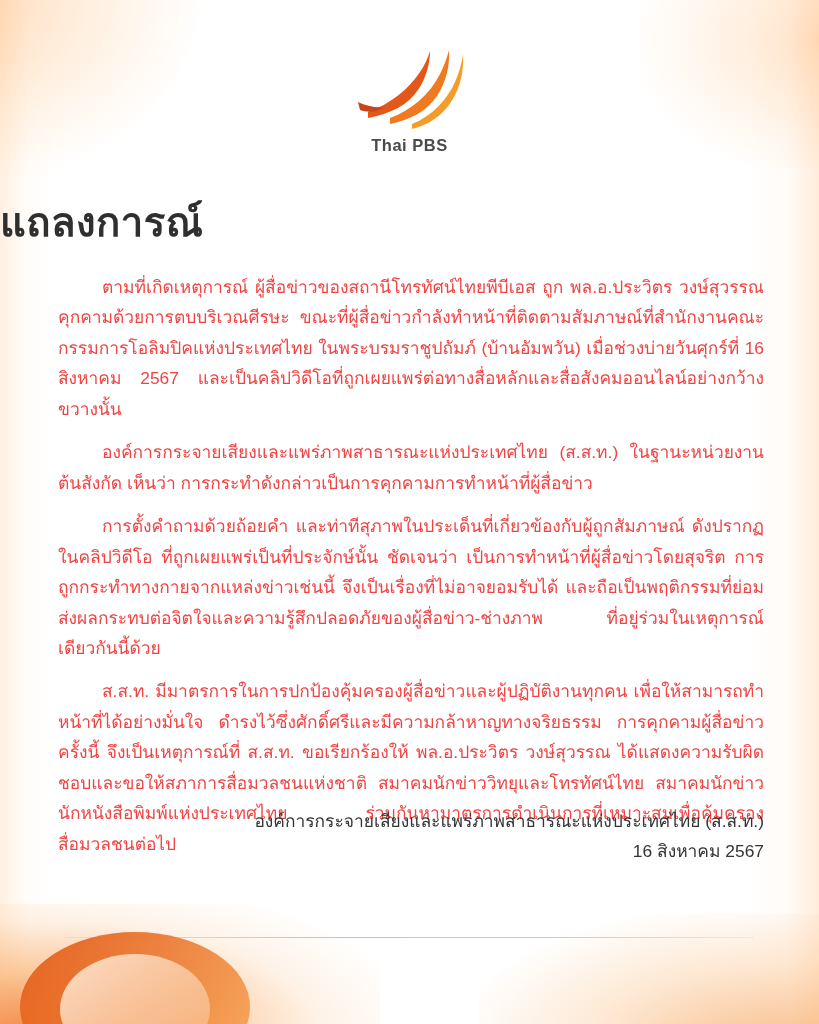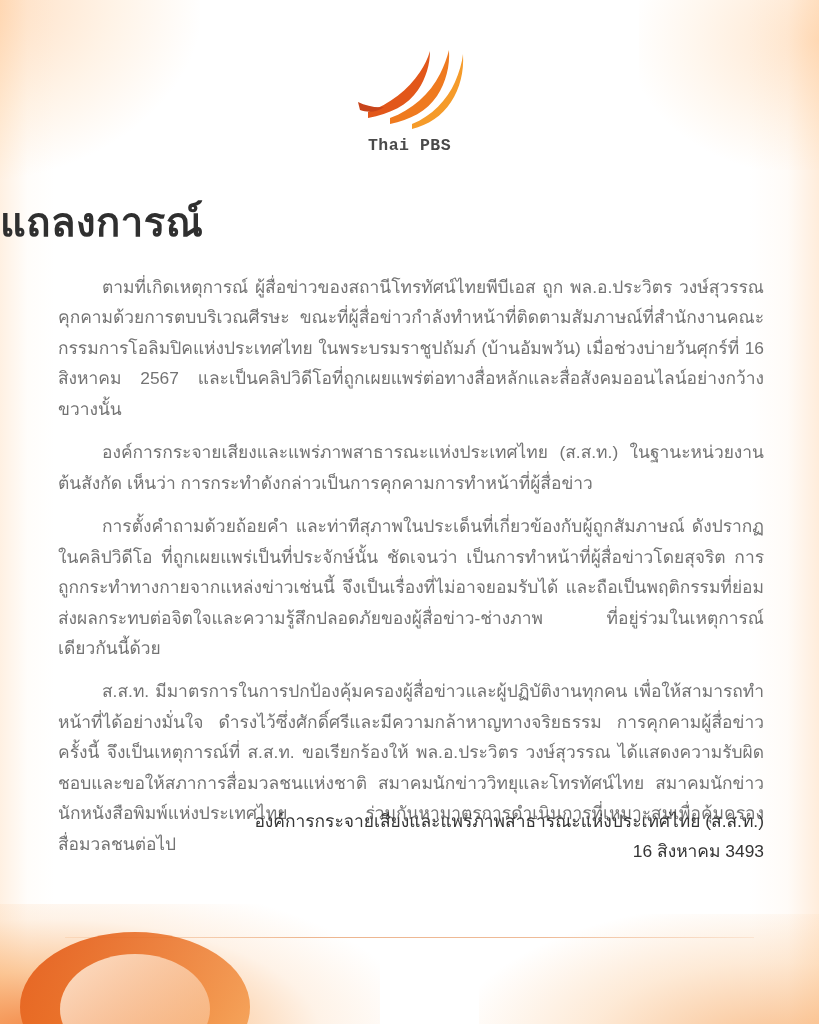--- a/index.html
+++ b/index.html
@@ -124,21 +124,21 @@
   .logo-mark {
     display: block;
     margin: 0 auto;
   }
   .logo-text {
     margin-top: 4px;
     font-size: 16.5px;
     font-weight: bold;
     letter-spacing: 0.5px;
     color: #4a4a4a;
-    font-family: Liberation Mono, monospace;
+    font-family: Liberation Sans, sans-serif;
   }
 
   
   .headline {
     position: absolute;
     top: 190px;
     left: 0;
     width: 819px;
     text-align: left;
     font-size: 40px;
@@ -151,21 +151,21 @@
   
   .body-wrap {
     position: absolute;
     top: 272px;
     left: 58px;
     width: 706px;
   }
   .para {
     font-size: 17.4px;
     line-height: 1.75;
-    color: #737373;
+    color: #ef4444;
     text-align: justify;
     text-justify: inter-word;
     margin: 0 0 13px 0;
     text-indent: 44px;
     font-family: "Liberation Sans", sans-serif;
   }
   .para.last-in-group {
     margin-bottom: 27px;
   }
 
@@ -213,21 +213,21 @@
 
   <div class="body-wrap">
     <p class="para">ตามที่เกิดเหตุการณ์ ผู้สื่อข่าวของสถานีโทรทัศน์ไทยพีบีเอส ถูก พล.อ.ประวิตร วงษ์สุวรรณ คุกคามด้วยการตบบริเวณศีรษะ ขณะที่ผู้สื่อข่าวกำลังทำหน้าที่ติดตามสัมภาษณ์ที่สำนักงานคณะกรรมการโอลิมปิคแห่งประเทศไทย ในพระบรมราชูปถัมภ์ (บ้านอัมพวัน) เมื่อช่วงบ่ายวันศุกร์ที่ 16 สิงหาคม 2567 และเป็นคลิปวิดีโอที่ถูกเผยแพร่ต่อทางสื่อหลักและสื่อสังคมออนไลน์อย่างกว้างขวางนั้น</p>
     <p class="para">องค์การกระจายเสียงและแพร่ภาพสาธารณะแห่งประเทศไทย (ส.ส.ท.) ในฐานะหน่วยงานต้นสังกัด เห็นว่า การกระทำดังกล่าวเป็นการคุกคามการทำหน้าที่ผู้สื่อข่าว</p>
     <p class="para">การตั้งคำถามด้วยถ้อยคำ และท่าทีสุภาพในประเด็นที่เกี่ยวข้องกับผู้ถูกสัมภาษณ์ ดังปรากฏในคลิปวิดีโอ ที่ถูกเผยแพร่เป็นที่ประจักษ์นั้น ชัดเจนว่า เป็นการทำหน้าที่ผู้สื่อข่าวโดยสุจริต การถูกกระทำทางกายจากแหล่งข่าวเช่นนี้ จึงเป็นเรื่องที่ไม่อาจยอมรับได้ และถือเป็นพฤติกรรมที่ย่อมส่งผลกระทบต่อจิตใจและความรู้สึกปลอดภัยของผู้สื่อข่าว-ช่างภาพ ที่อยู่ร่วมในเหตุการณ์เดียวกันนี้ด้วย</p>
     <p class="para last-in-group">ส.ส.ท. มีมาตรการในการปกป้องคุ้มครองผู้สื่อข่าวและผู้ปฏิบัติงานทุกคน เพื่อให้สามารถทำหน้าที่ได้อย่างมั่นใจ ดำรงไว้ซึ่งศักดิ์ศรีและมีความกล้าหาญทางจริยธรรม การคุกคามผู้สื่อข่าวครั้งนี้ จึงเป็นเหตุการณ์ที่ ส.ส.ท. ขอเรียกร้องให้ พล.อ.ประวิตร วงษ์สุวรรณ ได้แสดงความรับผิดชอบและขอให้สภาการสื่อมวลชนแห่งชาติ  สมาคมนักข่าววิทยุและโทรทัศน์ไทย สมาคมนักข่าวนักหนังสือพิมพ์แห่งประเทศไทย ร่วมกันหามาตรการดำเนินการที่เหมาะสมเพื่อคุ้มครองสื่อมวลชนต่อไป</p>
   </div>
 
   <div class="signoff">
     <div class="signoff-org">องค์การกระจายเสียงและแพร่ภาพสาธารณะแห่งประเทศไทย (ส.ส.ท.)</div>
-    <div class="signoff-date">16 สิงหาคม 3493</div>
+    <div class="signoff-date">16 สิงหาคม 2567</div>
   </div>
 
   <div class="hairline"></div>
 
   <div class="bottom-art">
     <div class="bottom-glow2"></div>
     <div class="bottom-glow"></div>
     <div class="swoosh"></div>
     <div class="swoosh2"></div>
   </div>

